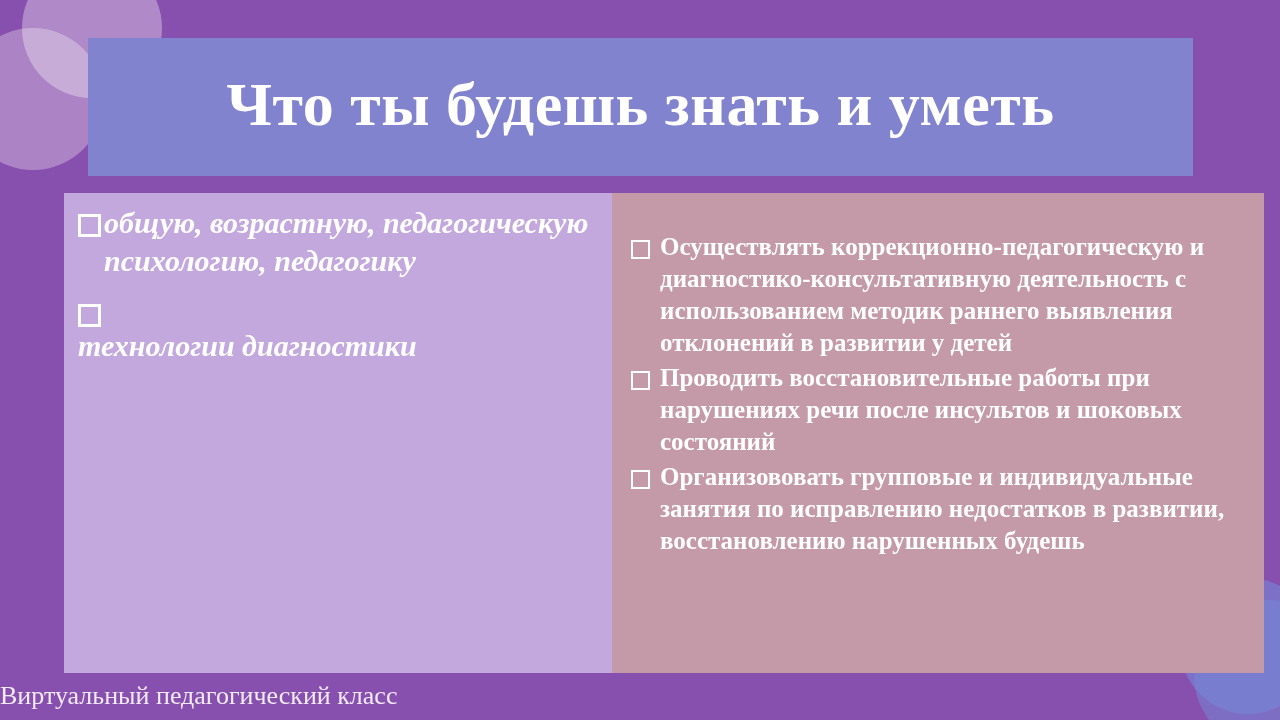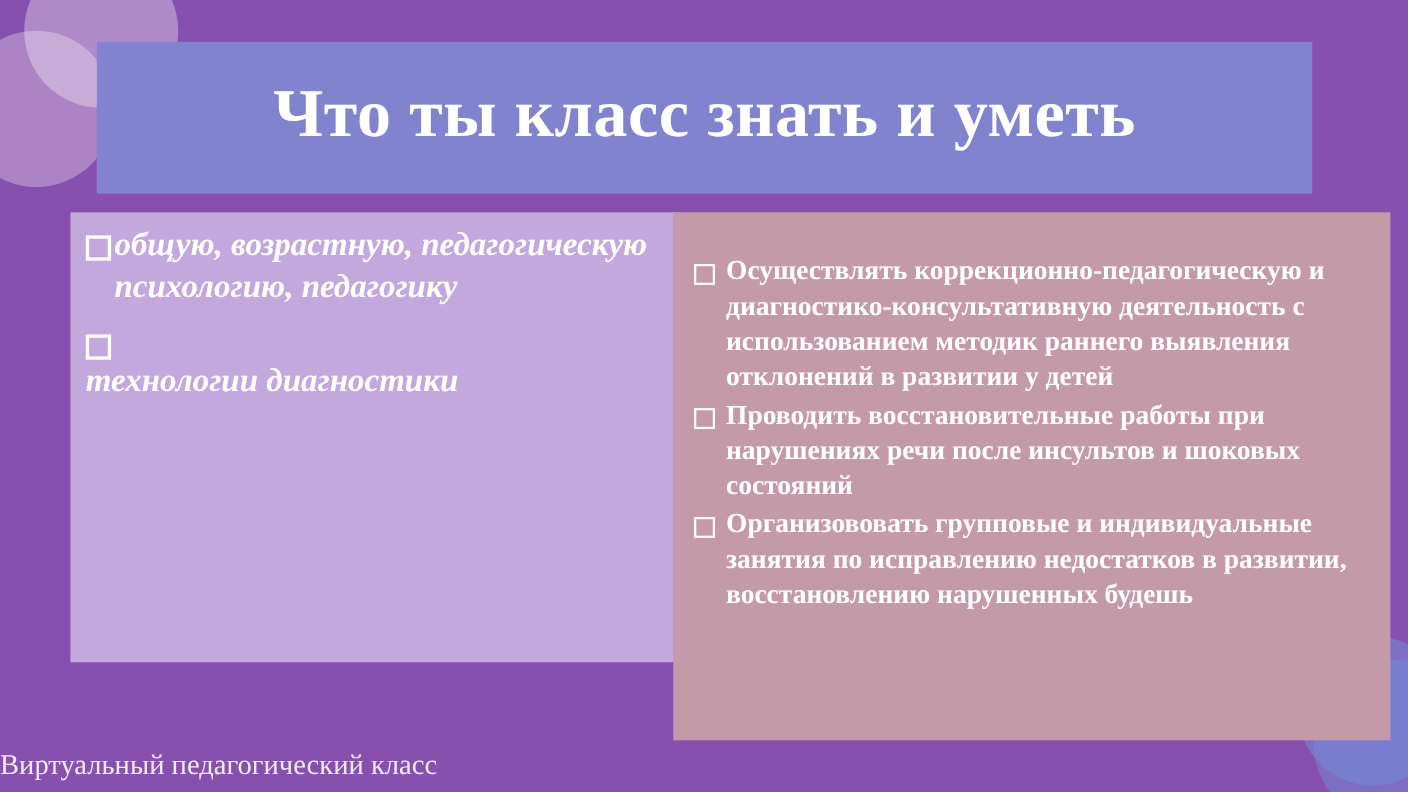--- a/index.html
+++ b/index.html
@@ -66,21 +66,21 @@
     padding-bottom: 4px;
   }
 
   
   .panel {
     position: absolute;
     box-sizing: border-box;
   }
   #panel-left {
     left: 64px; top: 193px;
-    width: 554px; height: 409px;
+    width: 554px; height: 480px;
     background: #C2A8DC;
     padding: 11px 10px 10px 14px;
   }
   #panel-right {
     left: 612px; top: 193px;
     width: 652px; height: 480px;
     background: #C49AA8;
     padding: 38px 14px 10px 15px;
   }
 
@@ -158,21 +158,21 @@
 <body>
 
 <div id="slide">
 
   <div class="deco" id="circle-top-a"></div>
   <div class="deco" id="circle-top-b"></div>
   <div class="deco" id="circle-bottom-a"></div>
   <div class="deco" id="circle-bottom-b"></div>
 
   <div id="title-band">
-    <div id="title-text">Что ты класс знать и уметь</div>
+    <div id="title-text">Что ты будешь знать и уметь</div>
   </div>
 
   <div class="panel" id="panel-left">
     <ul class="bullets" id="list-left">
       <li>
         <span class="bullet-box"></span>
         <span class="bullet-text">общую, возрастную, педагогическую психологию, педагогику</span>
       </li>
       <li>
         <span class="bullet-box"></span>

